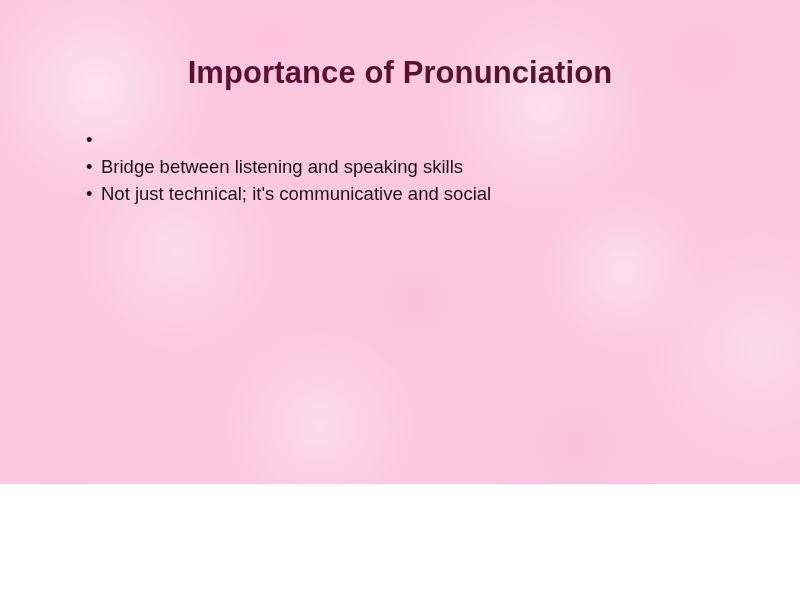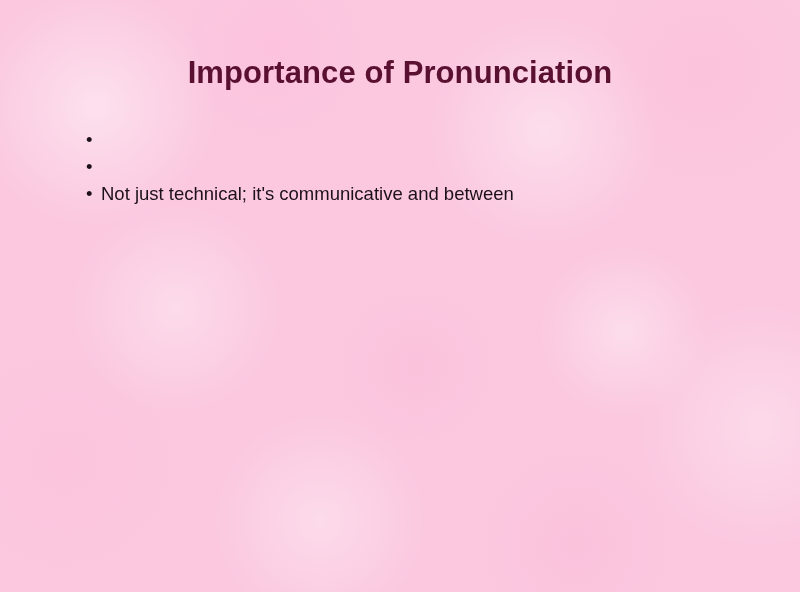--- a/index.html
+++ b/index.html
@@ -8,21 +8,21 @@
   }
   body {
     width: 800px;
     height: 600px;
     overflow: hidden;
     font-family: "Liberation Sans", sans-serif;
   }
   .slide {
     position: relative;
     width: 800px;
-    height: 592px;
+    height: 484px;
     background-color: #fbc8e0;
     overflow: hidden;
   }
   
   .slide-texture {
     position: absolute;
     inset: 0;
     pointer-events: none;
     background-image:
       radial-gradient(circle at 12% 18%, rgba(255,255,255,0.45) 0%, rgba(255,255,255,0) 14%),
@@ -84,19 +84,20 @@
   <div class="slide-texture"></div>
 
   <div class="slide-title">Importance of Pronunciation</div>
 
   <ul class="bullet-list">
     <li class="bullet-item">
       <span class="bullet-marker">•</span>
     </li>
     <li class="bullet-item">
       <span class="bullet-marker">•</span>
+      <span class="bullet-text">Bridge between listening and speaking skills</span>
     </li>
     <li class="bullet-item">
       <span class="bullet-marker">•</span>
-      <span class="bullet-text">Not just technical; it's communicative and between</span>
+      <span class="bullet-text">Not just technical; it's communicative and social</span>
     </li>
   </ul>
 </div>
 
 </body></html>

